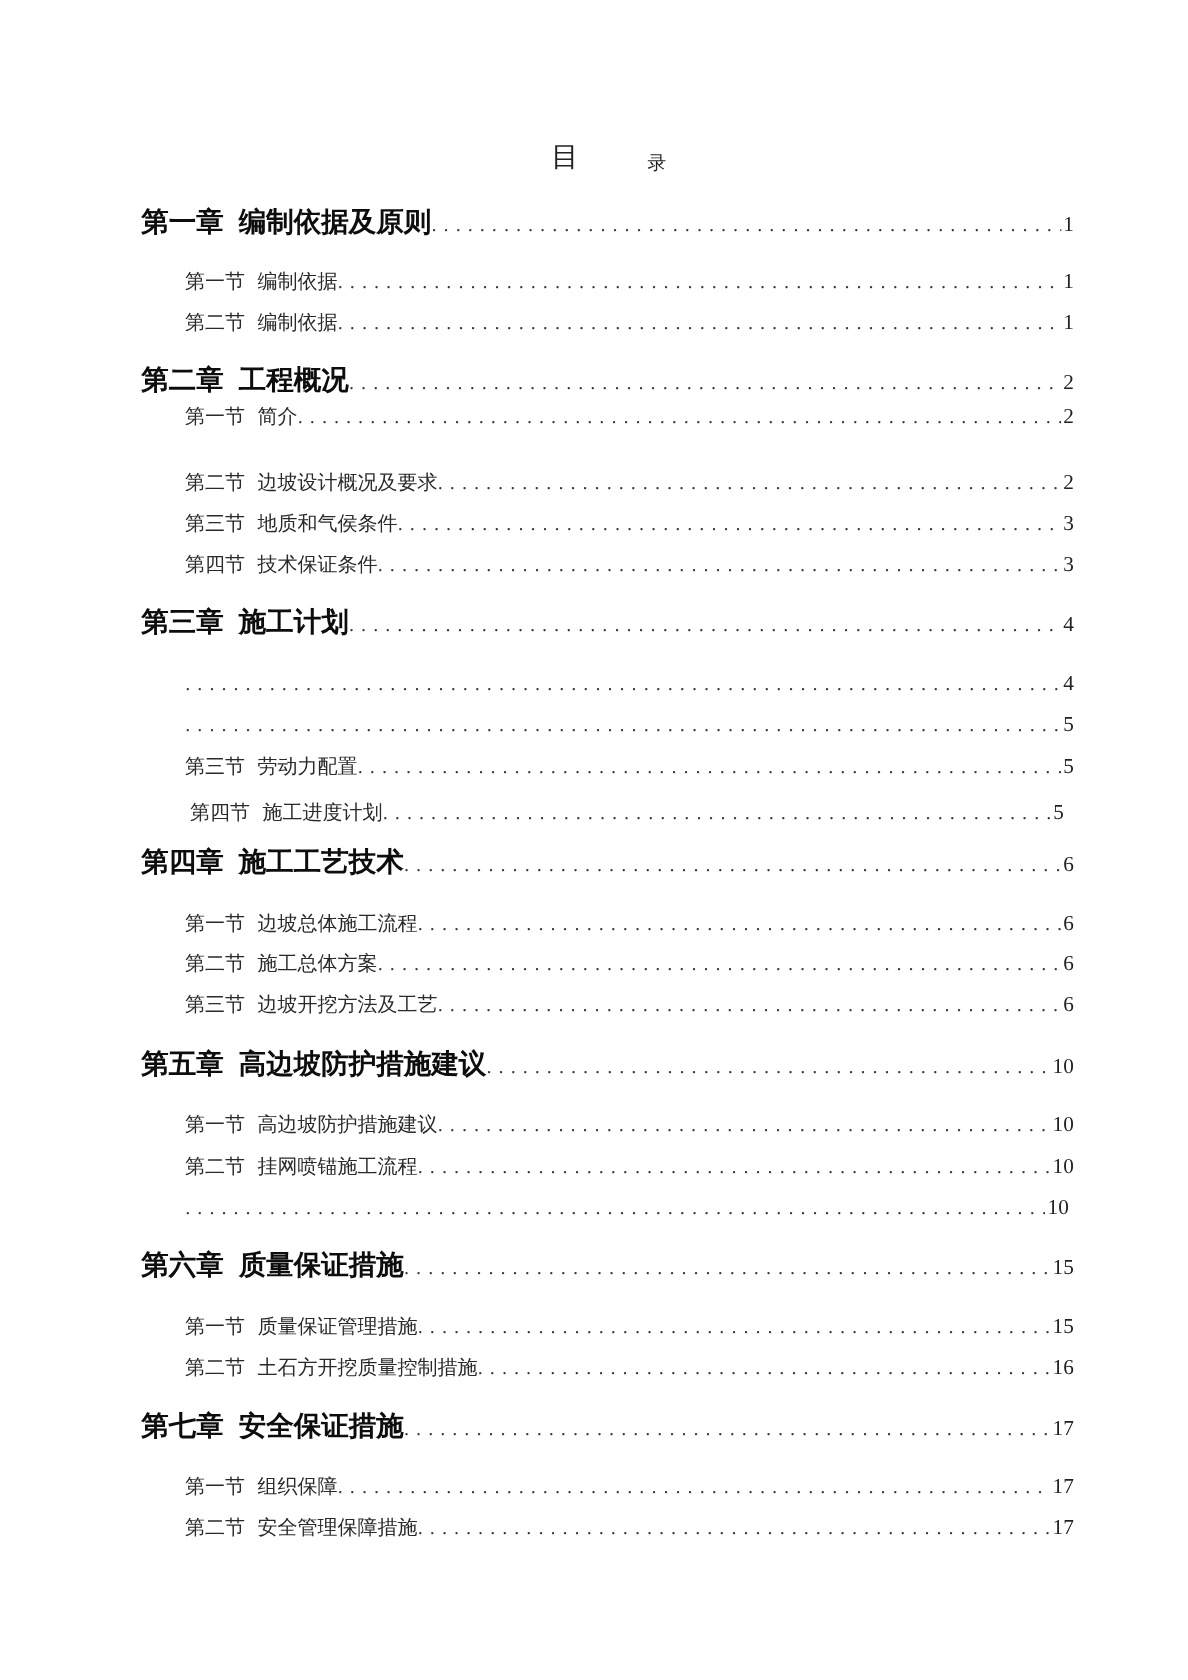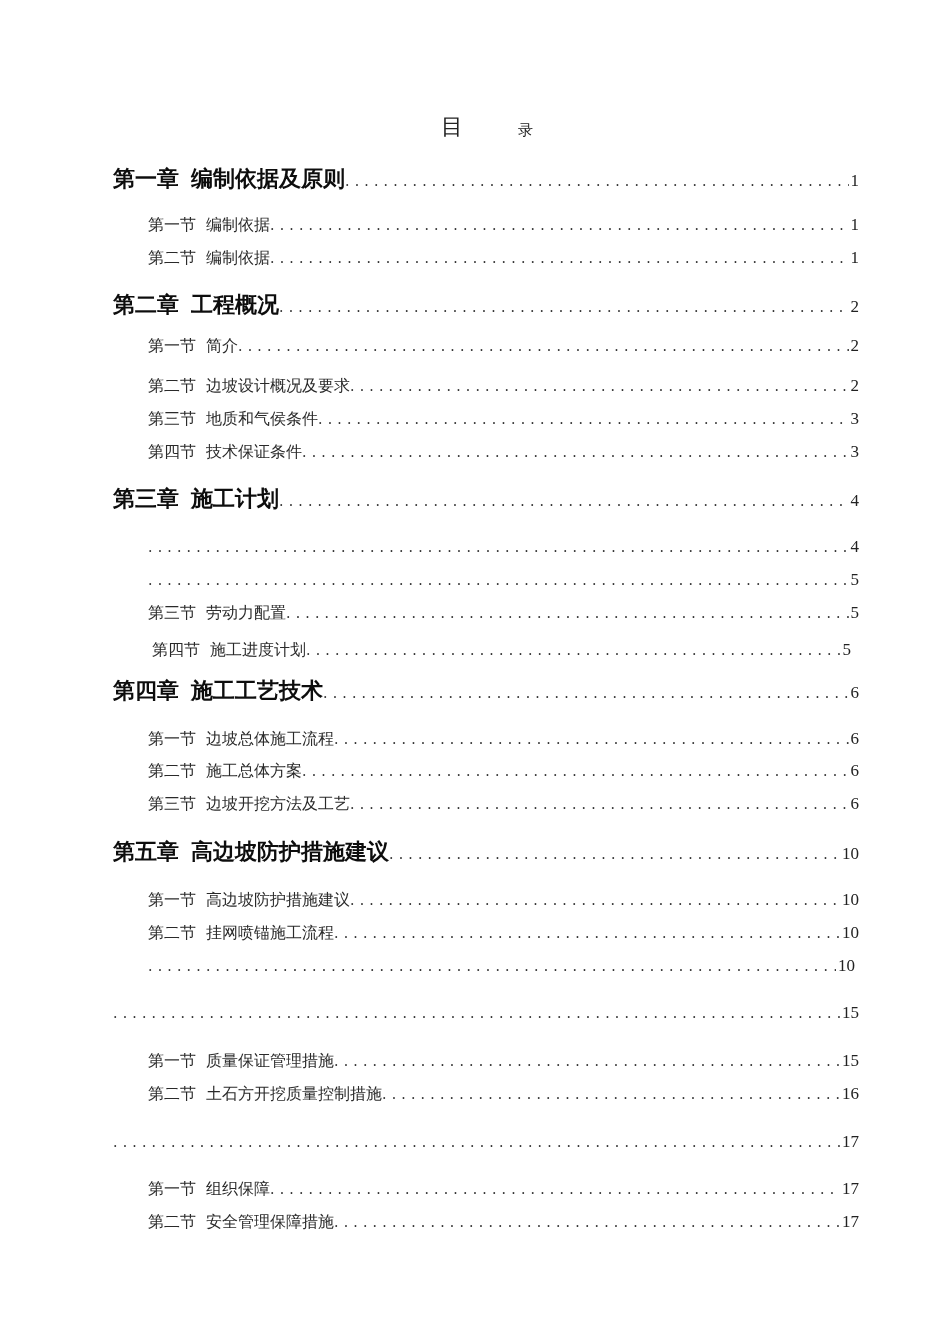--- a/index.html
+++ b/index.html
@@ -125,21 +125,21 @@
   <span class="label"><span class="num">第二节</span><span>编制依据</span></span>
   <span class="leader"></span>
   <span class="page">1</span>
 </div>
 
 <div class="row chapter" style="top:290px">
   <span class="label"><span class="num">第二章</span><span>工程概况</span></span>
   <span class="leader"></span>
   <span class="page">2</span>
 </div>
-<div class="row section" style="top:335px">
+<div class="row section" style="top:322px">
   <span class="label"><span class="num">第一节</span><span>简介</span></span>
   <span class="leader"></span>
   <span class="page">2</span>
 </div>
 <div class="row section" style="top:375px">
   <span class="label"><span class="num">第二节</span><span>边坡设计概况及要求</span></span>
   <span class="leader"></span>
   <span class="page">2</span>
 </div>
 <div class="row section" style="top:408px">
@@ -212,35 +212,37 @@
   <span class="label"><span class="num">第二节</span><span>挂网喷锚施工流程</span></span>
   <span class="leader"></span>
   <span class="page">10</span>
 </div>
 <div class="row section" style="top:955px; width:707px">
   <span class="leader"></span>
   <span class="page">10</span>
 </div>
 
 <div class="row chapter" style="top:998px">
+  <span class="label"><span class="num">第六章</span><span>质量保证措施</span></span>
   <span class="leader"></span>
   <span class="page">15</span>
 </div>
 <div class="row section" style="top:1050px">
   <span class="label"><span class="num">第一节</span><span>质量保证管理措施</span></span>
   <span class="leader"></span>
   <span class="page">15</span>
 </div>
 <div class="row section" style="top:1083px">
   <span class="label"><span class="num">第二节</span><span>土石方开挖质量控制措施</span></span>
   <span class="leader"></span>
   <span class="page">16</span>
 </div>
 
 <div class="row chapter" style="top:1127px">
+  <span class="label"><span class="num">第七章</span><span>安全保证措施</span></span>
   <span class="leader"></span>
   <span class="page">17</span>
 </div>
 <div class="row section" style="top:1178px">
   <span class="label"><span class="num">第一节</span><span>组织保障</span></span>
   <span class="leader"></span>
   <span class="page">17</span>
 </div>
 <div class="row section" style="top:1211px">
   <span class="label"><span class="num">第二节</span><span>安全管理保障措施</span></span>

